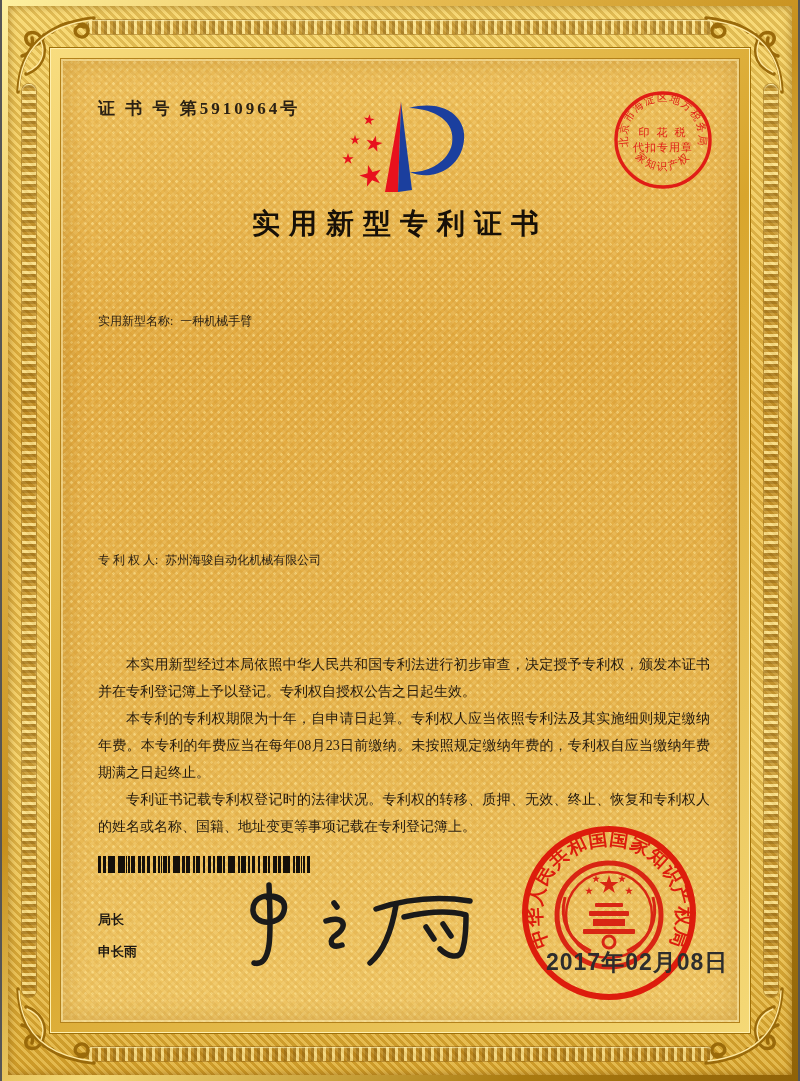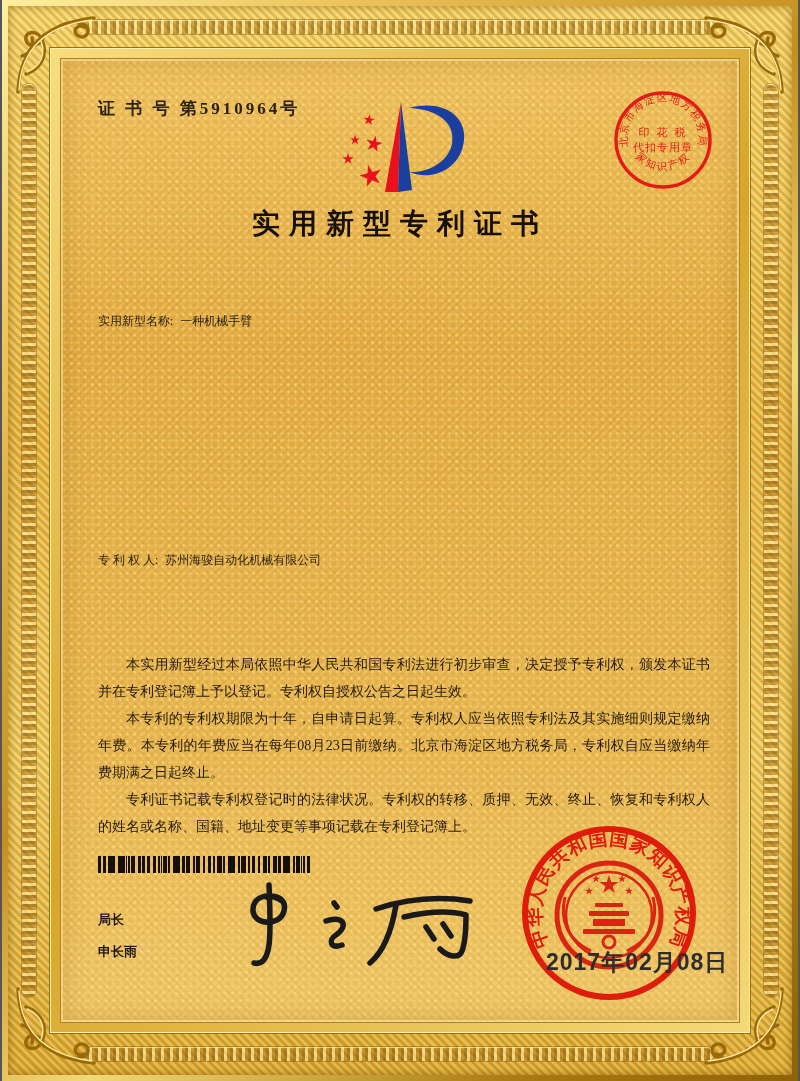--- a/index.html
+++ b/index.html
@@ -168,21 +168,21 @@
 
     <div class="row r0">
       <span>实用新型名称:</span><span class="val">一种机械手臂</span>
     </div>
     <div class="row r4">
       <span>专 利 权 人:</span><span class="val">苏州海骏自动化机械有限公司</span>
     </div>
 
     <div class="body">
       <p>本实用新型经过本局依照中华人民共和国专利法进行初步审查，决定授予专利权，颁发本证书并在专利登记簿上予以登记。专利权自授权公告之日起生效。</p>
-      <p>本专利的专利权期限为十年，自申请日起算。专利权人应当依照专利法及其实施细则规定缴纳年费。本专利的年费应当在每年08月23日前缴纳。北京市海淀区地方税务局，专利权自应当缴纳年费期满之日起终止。</p>
+      <p>本专利的专利权期限为十年，自申请日起算。专利权人应当依照专利法及其实施细则规定缴纳年费。本专利的年费应当在每年08月23日前缴纳。未按照规定缴纳年费的，专利权自应当缴纳年费期满之日起终止。</p>
       <p>专利证书记载专利权登记时的法律状况。专利权的转移、质押、无效、终止、恢复和专利权人的姓名或名称、国籍、地址变更等事项记载在专利登记簿上。</p>
     </div>
 
     <div class="barcode"></div>
 
     <div class="director">局长</div>
     <div class="dirname">申长雨</div>
 
     <svg class="sig" viewBox="0 0 235 100">
       <g fill="none" stroke="#1a1a1a" stroke-width="5.5" stroke-linecap="round" stroke-linejoin="round">

